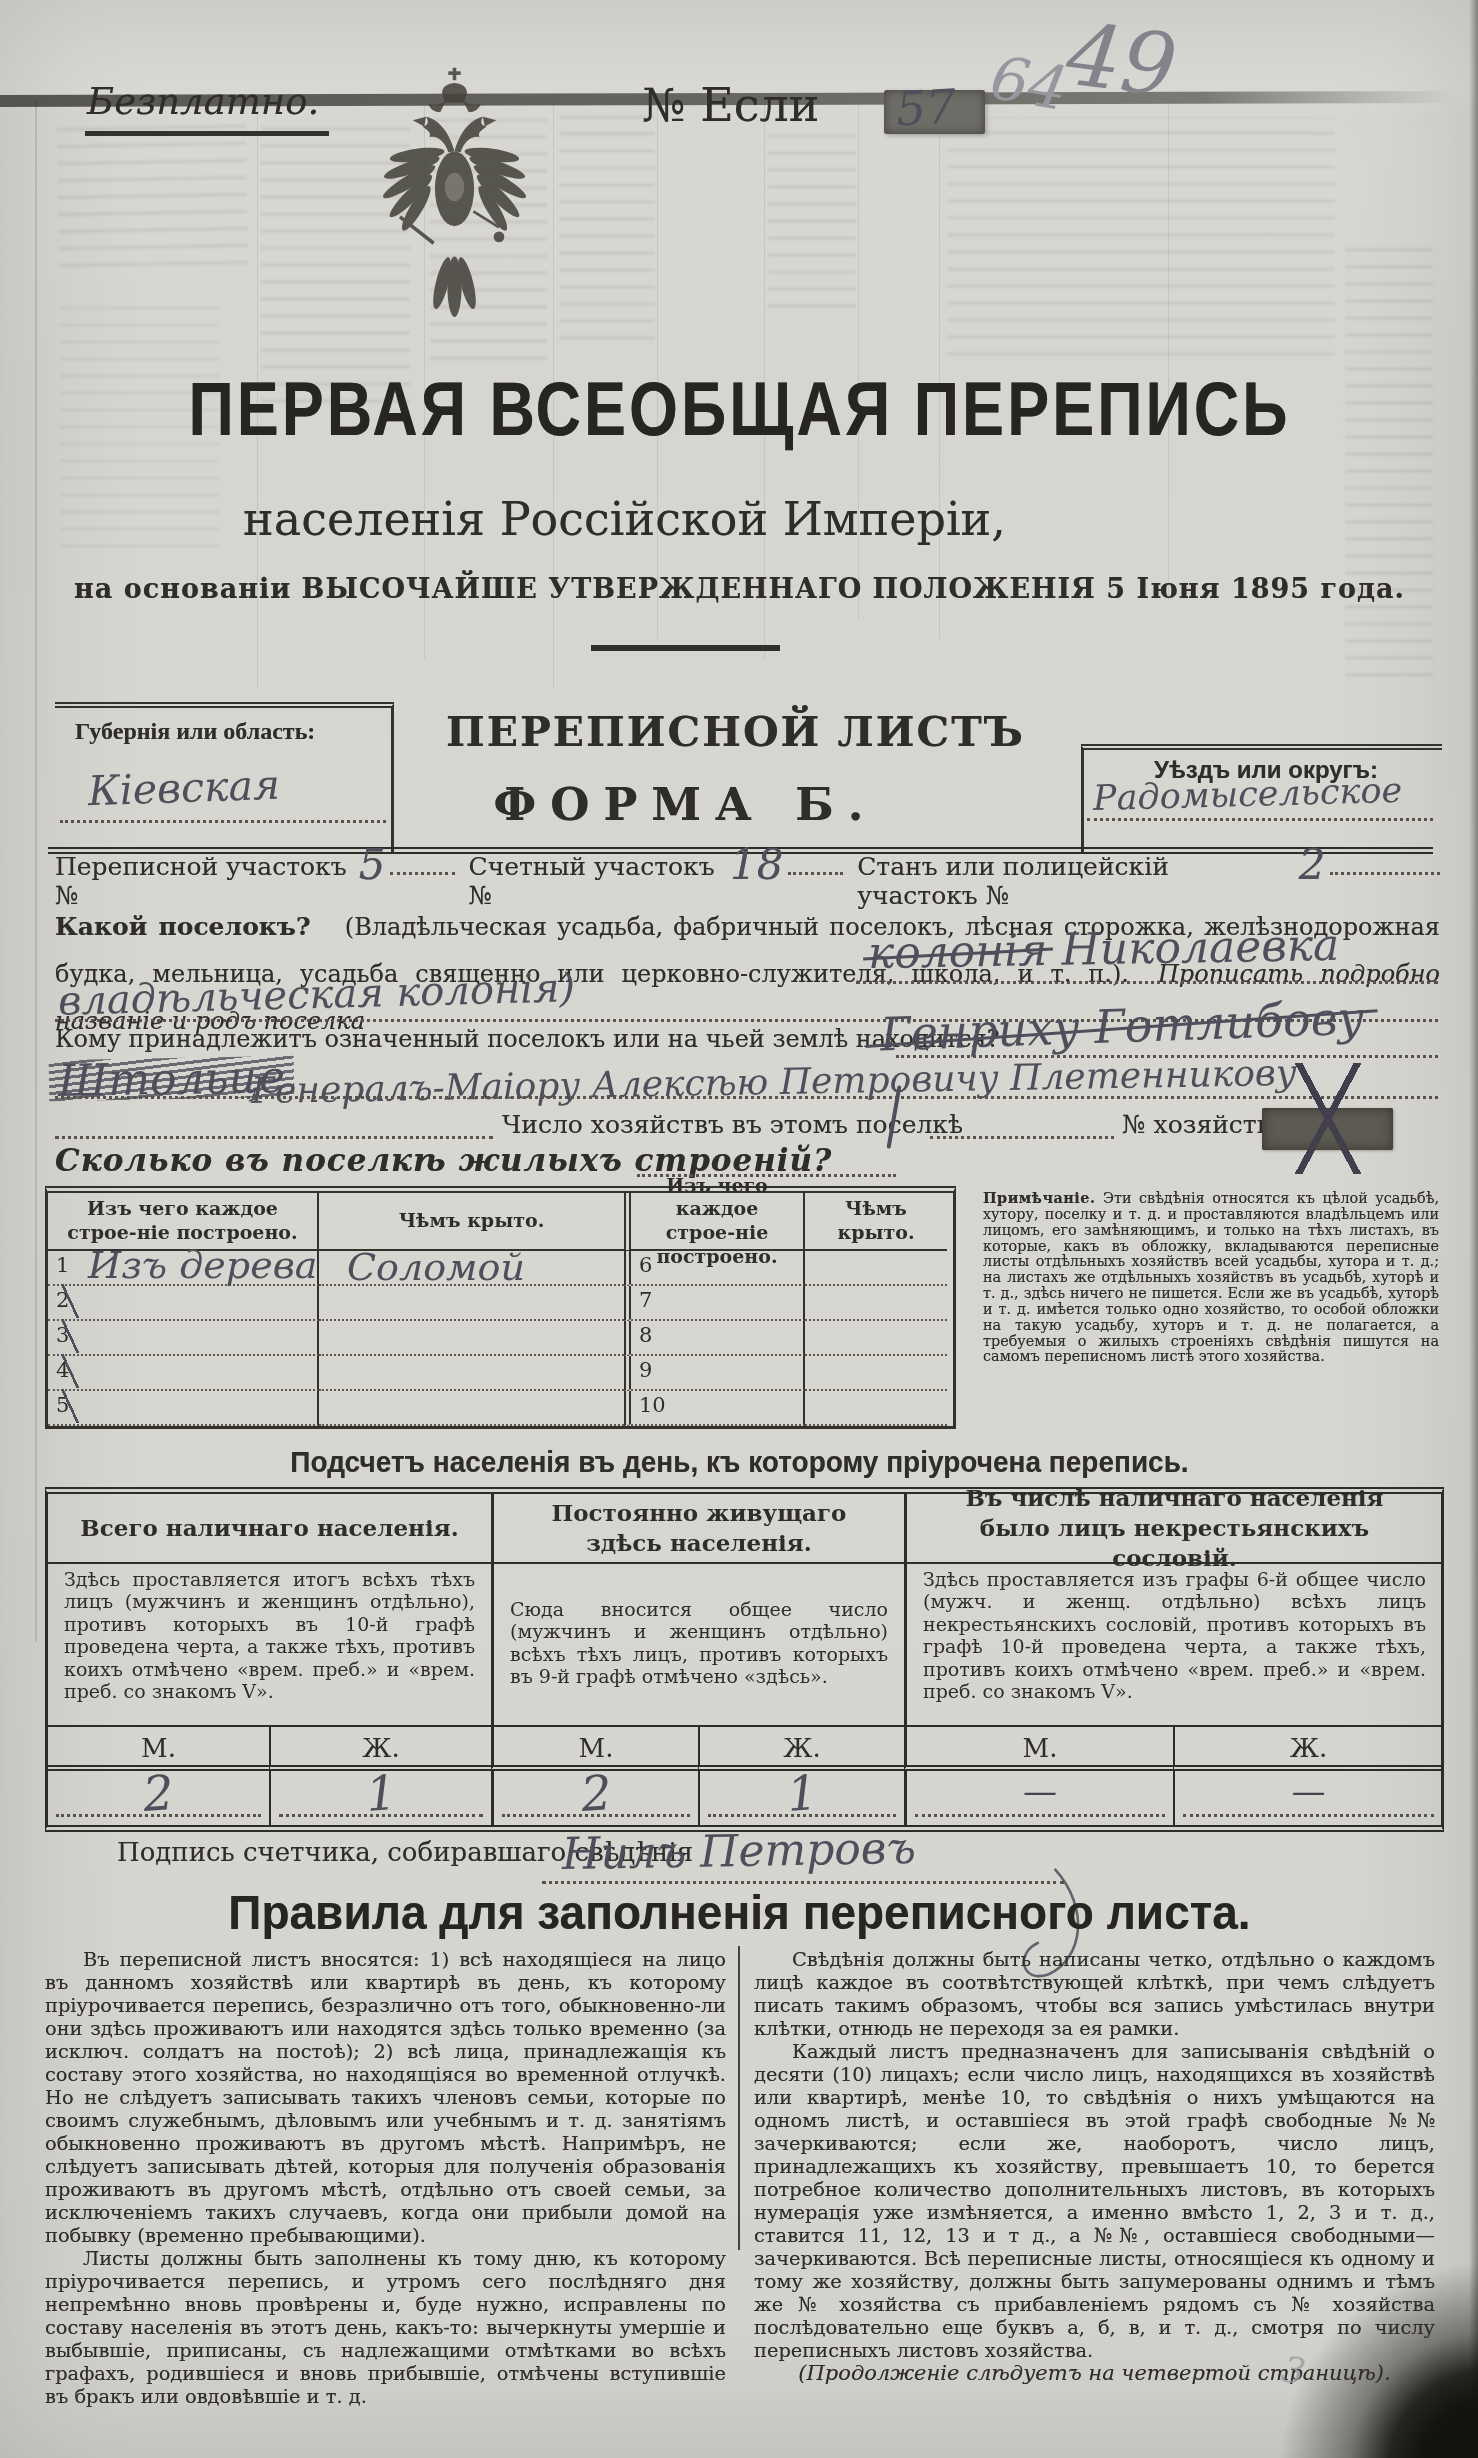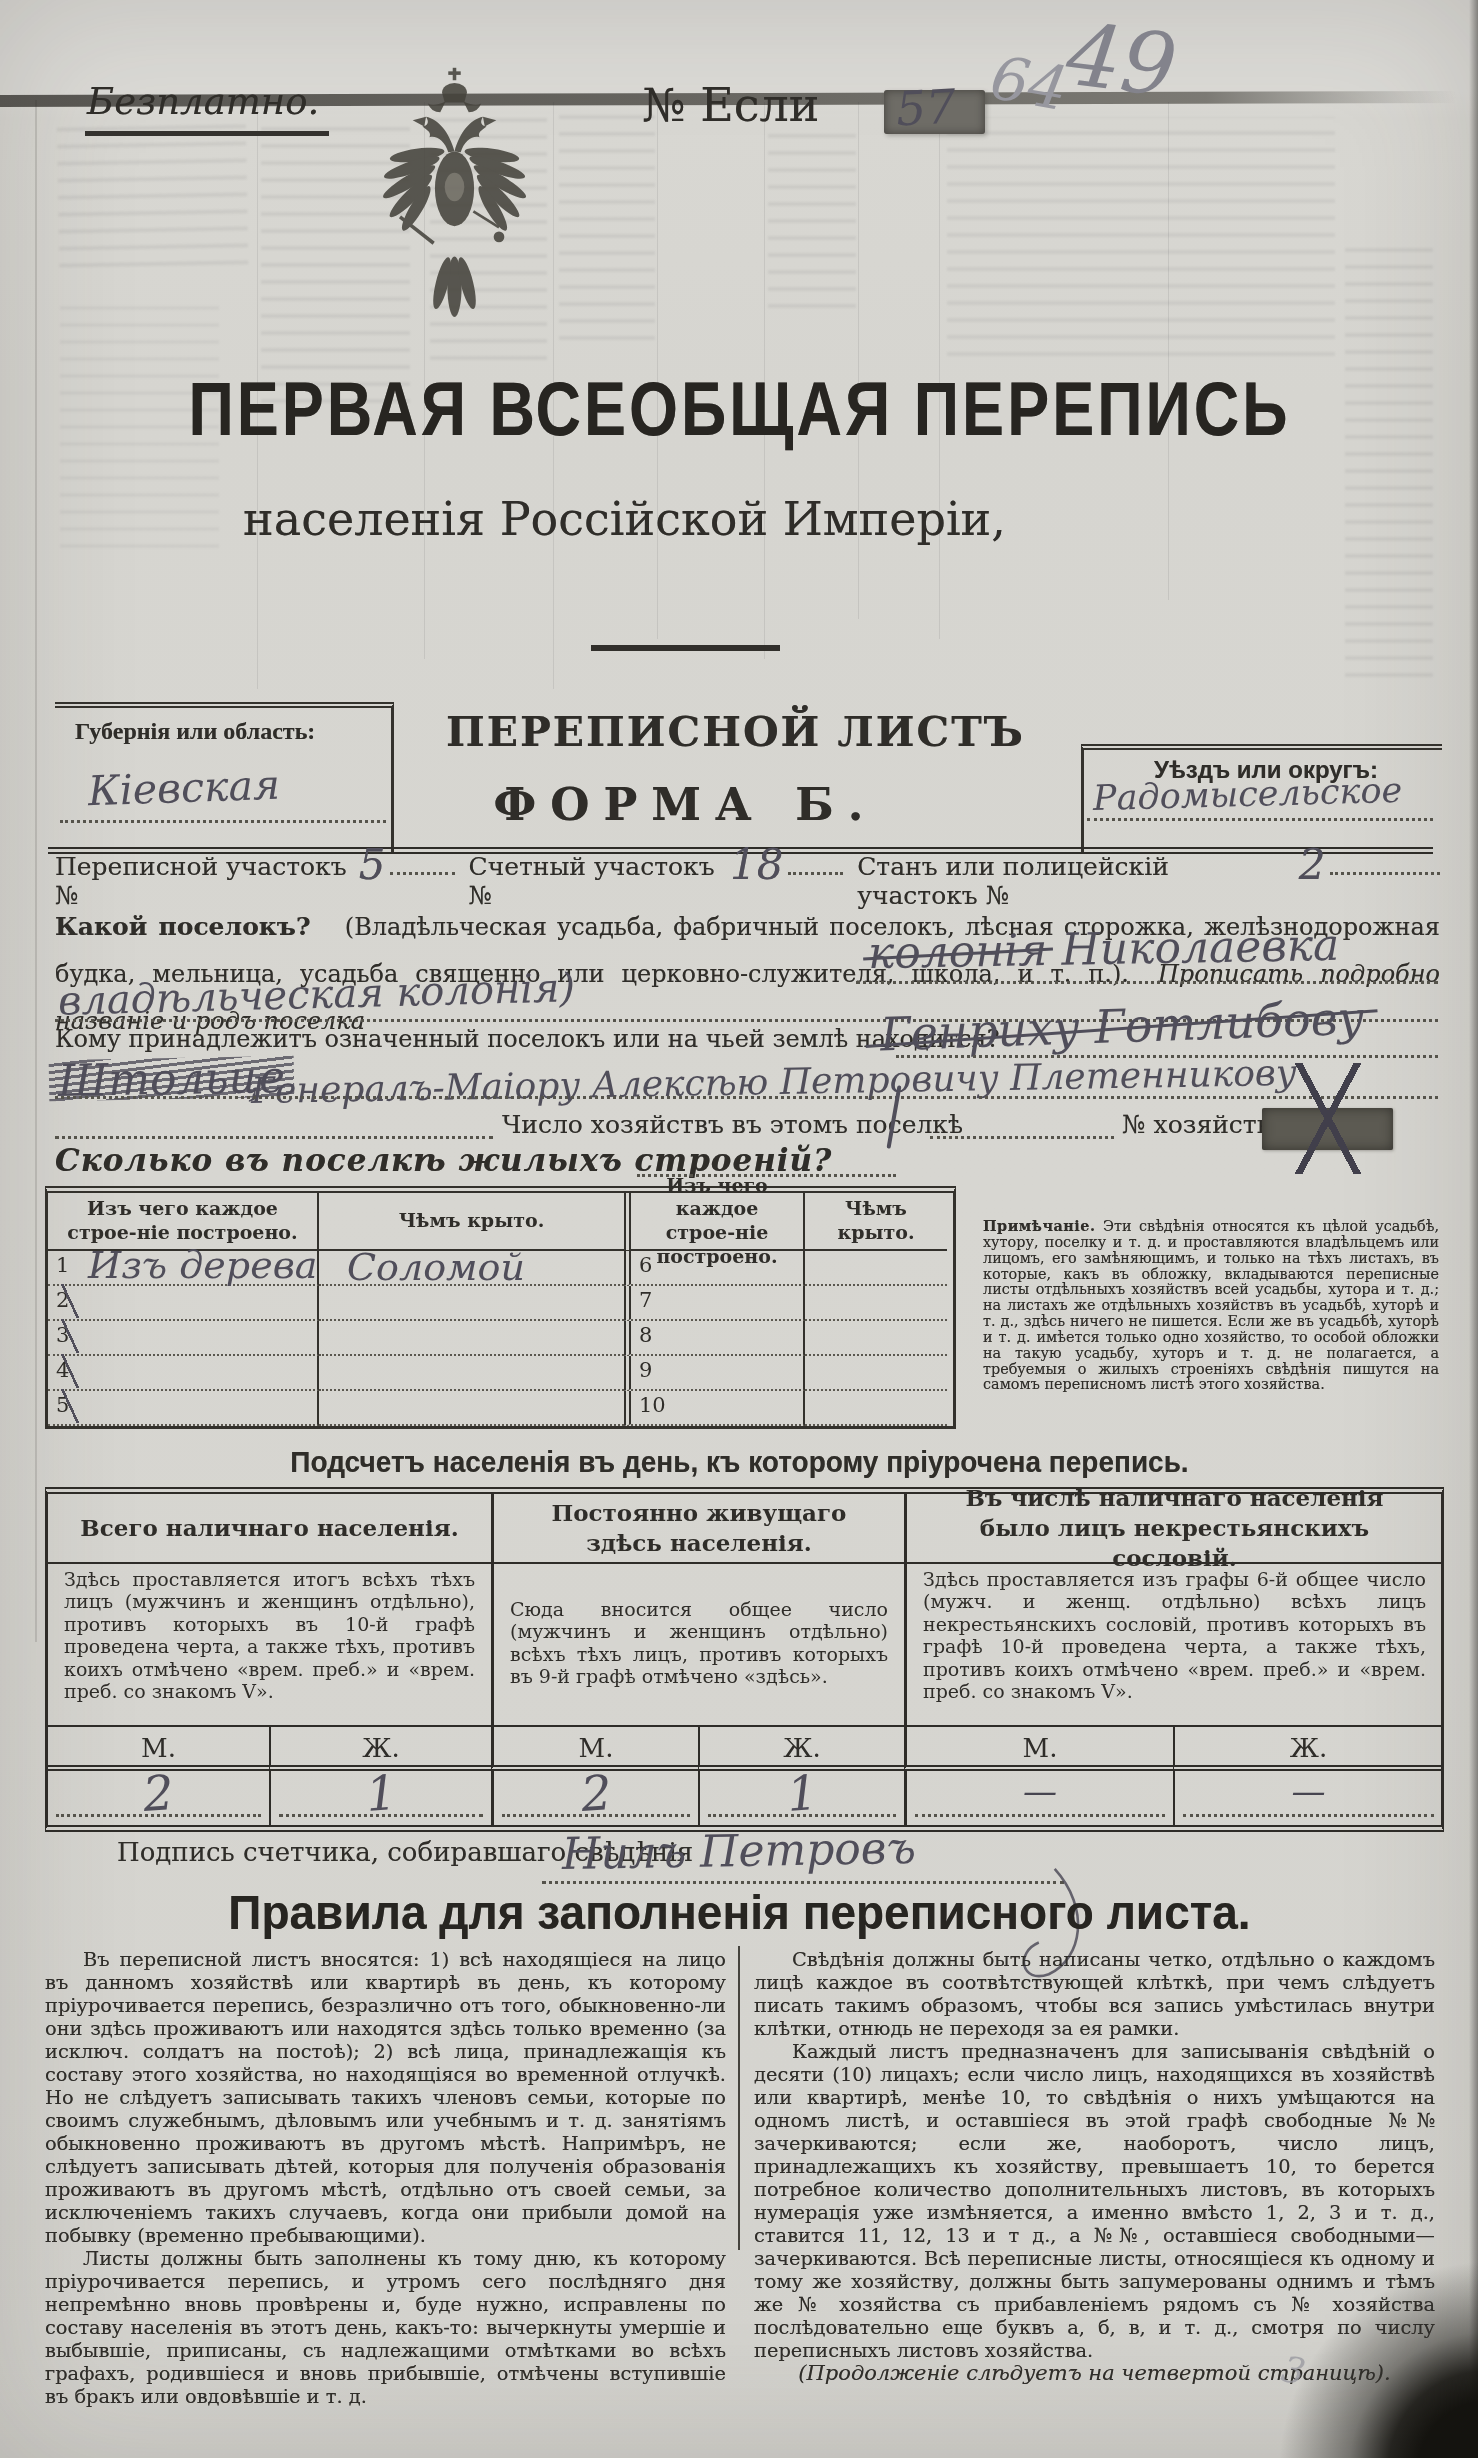--- a/index.html
+++ b/index.html
@@ -96,21 +96,21 @@
   .bt .hc{border-bottom:2px solid #33312c;font-weight:bold;text-align:center;font-size:19px;line-height:1.25;
     display:flex;align-items:center;justify-content:center;padding:2px 14px;}
   .bt .rb{border-right:2px solid #33312c;}
   .bt .dd{border-left:7px double #33312c;}
   .rownum{position:absolute;left:8px;top:2px;font-size:21px;}
   .xnum::after{content:"";position:absolute;left:4px;top:-4px;width:20px;height:34px;
     background:linear-gradient(65deg, rgba(0,0,0,0) 46%, #504e5a 46% 54%, rgba(0,0,0,0) 54%);}
   .hw-mat{left:40px;top:-8px;font-size:38px;}
   .hw-roof{left:28px;top:-6px;font-size:38px;}
   
-  .note{left:983px;top:1190px;width:456px;font-size:14.4px;line-height:1.1;text-align:justify;margin-top:28px;}
+  .note{left:983px;top:1190px;width:456px;font-size:14.4px;line-height:1.1;text-align:justify;}
   .note b{letter-spacing:0.5px;}
   
   .census-title{left:0;top:1447px;width:1479px;text-align:center;font-family:"Liberation Sans",sans-serif;
     font-weight:bold;font-size:28px;transform:scaleY(1.05);}
   .ct{left:45px;top:1487px;width:1393px;border:3px solid #2e2c28;border-top:7px double #2e2c28;border-bottom:7px double #2e2c28;
     display:grid;grid-template-columns:221px 222px 207px 206px 269px 269px;grid-template-rows:70px 163px 44px 54px;}
   .ct .cell{position:relative;}
   .ct .gh{grid-column:span 2;border-bottom:2px solid #2e2c28;display:flex;align-items:center;justify-content:center;
     text-align:center;font-weight:bold;font-size:23px;padding:4px 30px;line-height:1.3;}
   .ct .gd{grid-column:span 2;border-bottom:2px solid #2e2c28;font-size:19px;line-height:1.18;text-align:justify;padding:4px 16px 4px;}
@@ -200,20 +200,21 @@
   </svg>
 
   <div class="abs sheetno print">№ Если</div>
   <div class="abs smudge57"></div>
   <div class="abs printed57 hw">57</div>
   <div class="abs pencil p49">49</div>
   <div class="abs pencil p64">64</div>
 
   <div class="abs main-title print">ПЕРВАЯ ВСЕОБЩАЯ ПЕРЕПИСЬ</div>
   <div class="abs subtitle print">населенія Россійской Имперіи,</div>
+  <div class="abs subtitle2 print">на основаніи ВЫСОЧАЙШЕ УТВЕРЖДЕННАГО ПОЛОЖЕНІЯ 5 Іюня 1895 года.</div>
   <div class="abs title-rule"></div>
 
   <div class="abs gub-box"></div>
   <div class="abs gub-label print">Губернія или область:</div>
   <div class="abs hw hw-gub">Кіевская</div>
   <div class="abs dot d-gub"></div>
   <div class="abs form-c1 print">ПЕРЕПИСНОЙ ЛИСТЪ</div>
   <div class="abs form-c2 print">ФОРМА Б.</div>
   <div class="abs uezd-box"></div>
   <div class="abs uezd-label print">Уѣздъ или округъ:</div>

